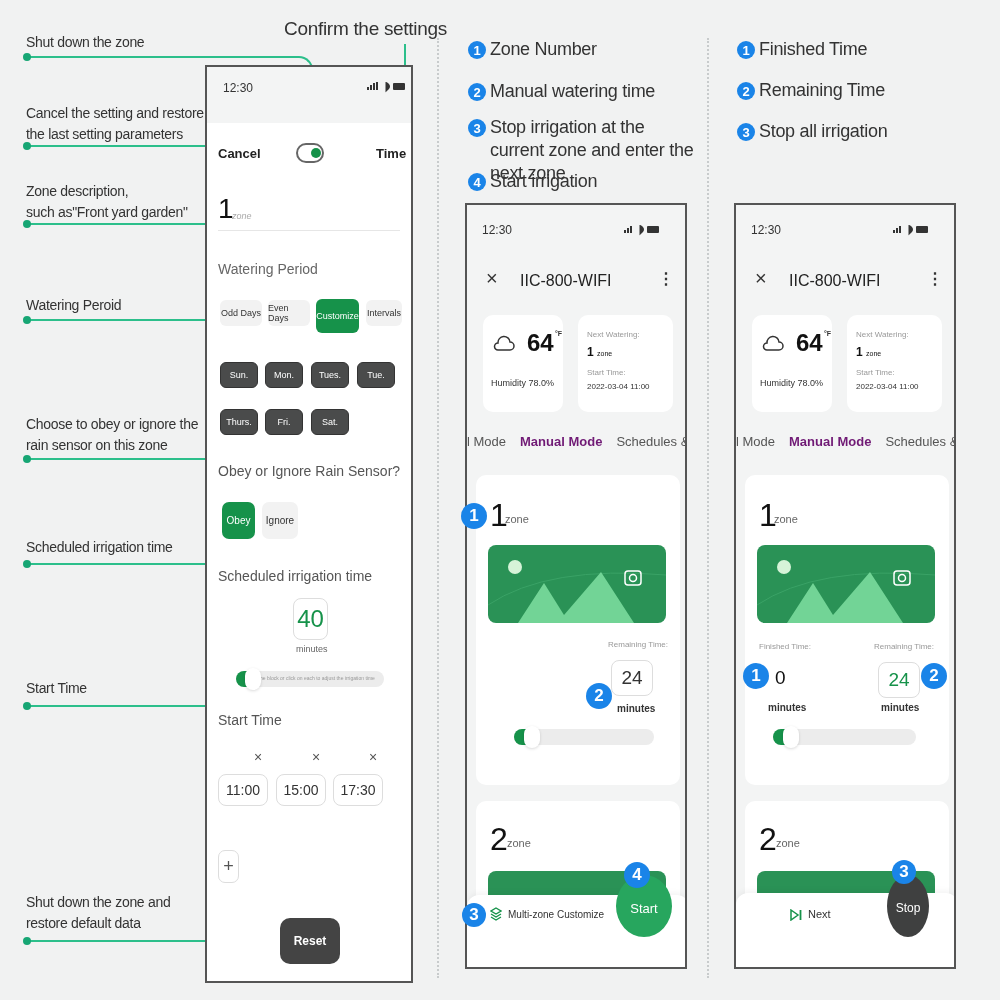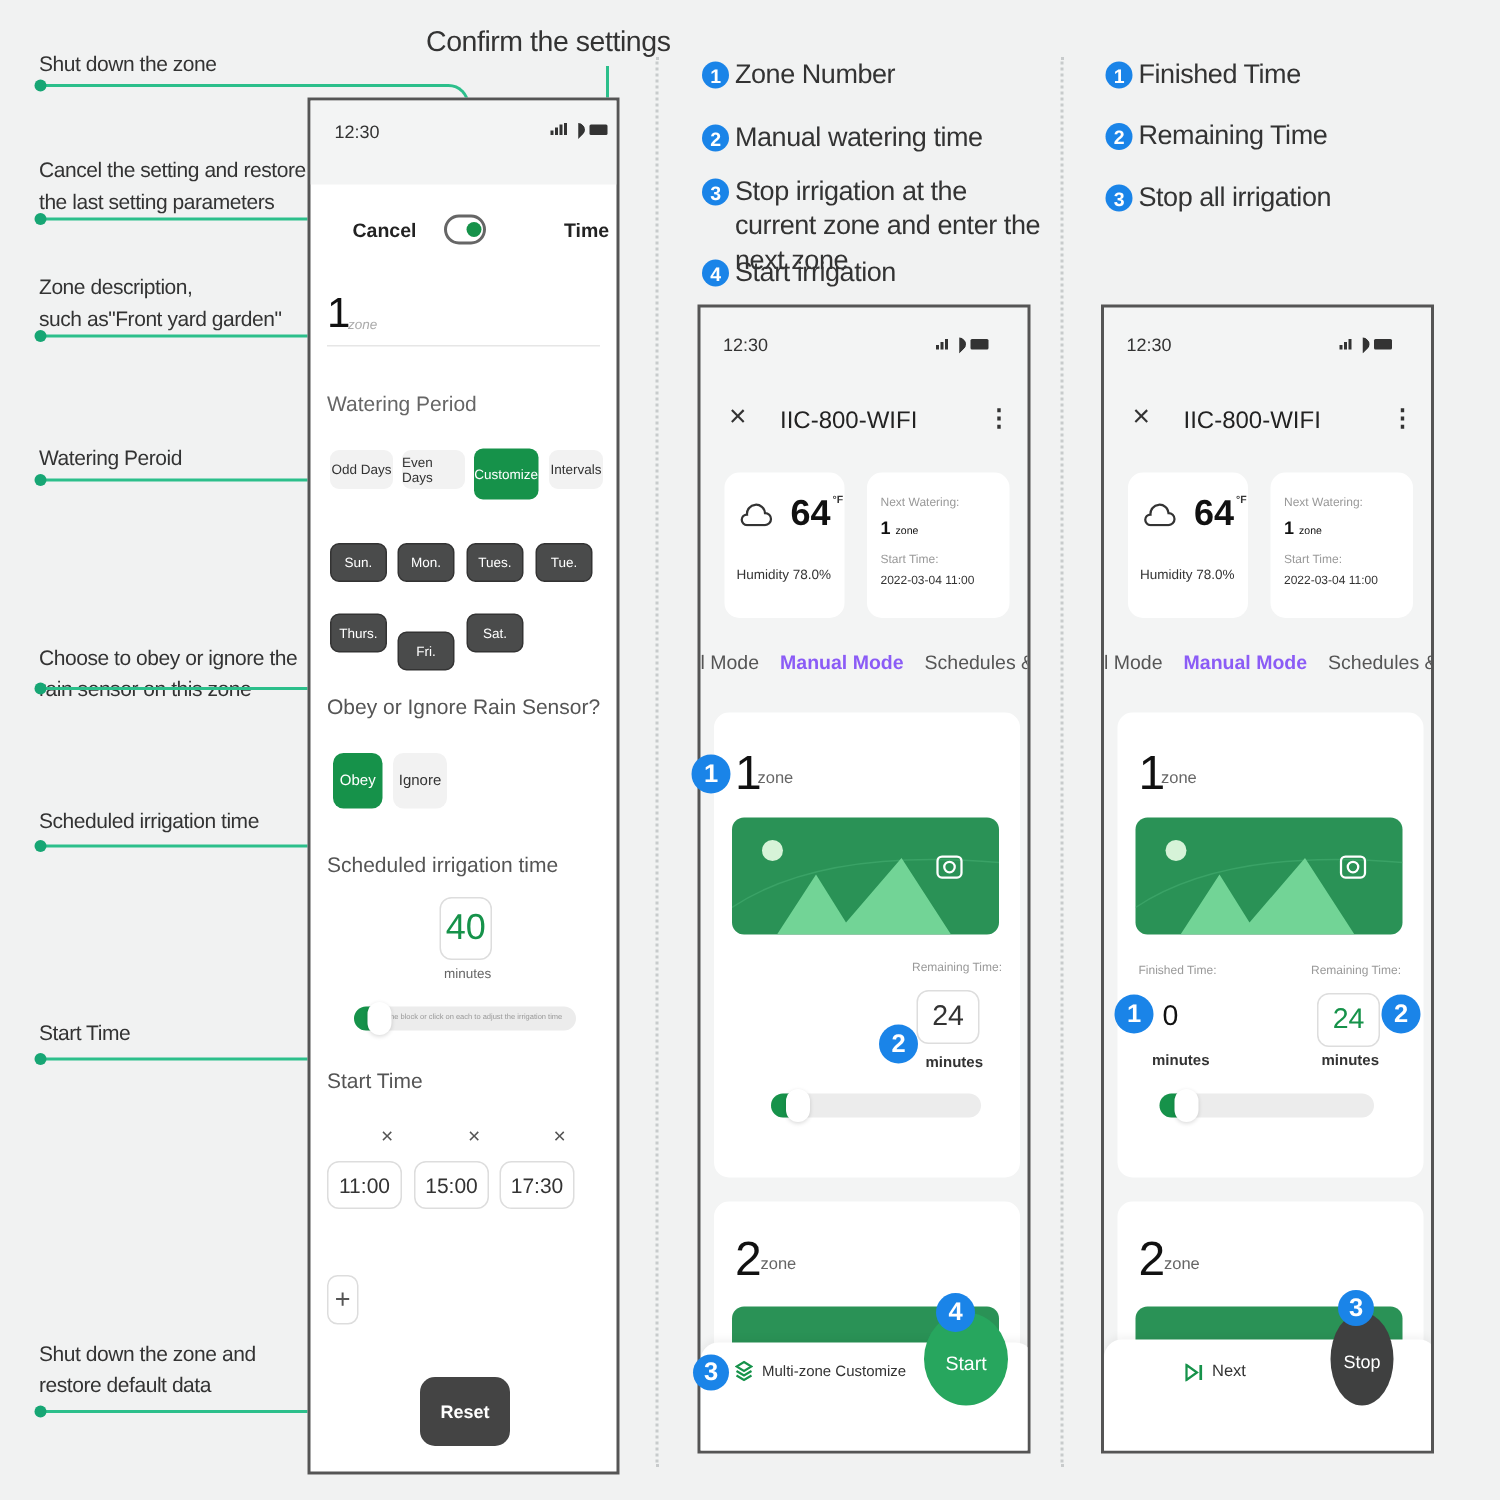--- a/index.html
+++ b/index.html
@@ -30,21 +30,21 @@
   .badge.sm { width: 18px; height: 18px; font-size: 13px; }
   .legend-item { position: absolute; font-size: 18px; color: #333; display: flex; align-items: flex-start; gap: 4px; line-height: 23px; letter-spacing: -0.3px; }
   .legend-item .badge { position: static; flex: none; margin-top: 3px; }
   .card { position: absolute; background: #fff; border-radius: 10px; }
   .zone-img { position: absolute; background: #2a9256; border-radius: 8px; overflow: hidden; }
   .num-box { position: absolute; width: 42px; height: 36px; border: 1px solid #ddd; border-radius: 8px; background: #fff; display: flex; align-items: center; justify-content: center; font-size: 19px; }
   .slider-track { position: absolute; height: 16px; background: #ececec; border-radius: 8px; }
   .slider-fill { position: absolute; height: 16px; width: 12px; background: #16924a; border-radius: 8px 0 0 8px; }
   .slider-knob { position: absolute; width: 16px; height: 22px; background: #fff; border-radius: 8px; box-shadow: 0 1px 3px rgba(0,0,0,0.15); }
   .tabs { position: absolute; font-size: 13px; color: #555; white-space: nowrap; display: flex; gap: 14px; }
-  .tabs .active { color: #8b5cf6; font-weight: bold; }
+  .tabs .active { color: #701a75; font-weight: bold; }
   .small-label { position: absolute; font-size: 8px; color: #999; }
 </style>
 </head>
 <body>
 
 <div class="callout" style="left:284px;top:18px;font-size:19px;">Confirm the settings</div>
 
 <div class="callout" style="left:26px;top:32px;">Shut down the zone</div>
 <div class="cline" style="left:27px;top:56px;width:270px;"></div>
 <div class="cdot" style="left:23px;top:53px;"></div>
@@ -68,21 +68,21 @@
 </div>
 <div class="cline" style="left:27px;top:223px;width:196px;"></div>
 <div class="cdot" style="left:23px;top:220px;"></div>
 <div class="cdot" style="left:217px;top:220px;"></div>
 
 <div class="callout" style="left:26px;top:295px;">Watering Peroid</div>
 <div class="cline" style="left:27px;top:319px;width:196px;"></div>
 <div class="cdot" style="left:23px;top:316px;"></div>
 <div class="cdot" style="left:218px;top:316px;"></div>
 
-<div class="callout" style="left:26px;top:414px;margin-top:14px;">
+<div class="callout" style="left:26px;top:414px;">
   <div>Choose to obey or ignore the</div>
   <div>rain sensor on this zone</div>
 </div>
 <div class="cline" style="left:27px;top:458px;width:196px;"></div>
 <div class="cdot" style="left:23px;top:455px;"></div>
 <div class="cdot" style="left:217px;top:455px;"></div>
 
 <div class="callout" style="left:26px;top:537px;">Scheduled irrigation time</div>
 <div class="cline" style="left:27px;top:563px;width:196px;"></div>
 <div class="cdot" style="left:23px;top:560px;"></div>
@@ -111,42 +111,42 @@
     <div class="sig">
         <span style="height:3px"></span>
         <span style="height:5px"></span>
         <span style="height:7px"></span>
         <span style="height:8px"></span>
       </div>
     <div class="wifi"></div>
     <div class="battery"></div>
   </div>
 
-  <div class="abs" style="left:28px;top:79px;font-size:13px;font-weight:bold;color:#222;">Cancel</div>
+  <div class="abs" style="left:11px;top:79px;font-size:13px;font-weight:bold;color:#222;">Cancel</div>
   <div class="abs" style="left:89px;top:76px;width:28px;height:20px;border:2px solid #666;border-radius:10px;background:#fff;">
     <div class="abs" style="left:13px;top:3px;width:10px;height:10px;border-radius:50%;background:#16924a;"></div>
   </div>
   <div class="abs" style="left:169px;top:79px;font-size:13px;font-weight:bold;color:#222;">Time</div>
 
   <div class="abs" style="left:11px;top:126px;font-size:28px;color:#111;">1</div>
   <div class="abs" style="left:25px;top:144px;font-size:9px;color:#aaa;font-style:italic;">zone</div>
   <div class="abs" style="left:11px;top:163px;width:182px;height:1px;background:#e6e6e6;"></div>
 
   <div class="sec-title" style="left:11px;top:194px;">Watering Period</div>
   <div class="pill" style="left:13px;top:233px;width:42px;">Odd Days</div>
   <div class="pill" style="left:61px;top:233px;width:42px;">Even Days</div>
   <div class="pill green" style="left:109px;top:232px;width:43px;height:34px;">Customize</div>
   <div class="pill" style="left:159px;top:233px;width:36px;">Intervals</div>
 
   <div class="day" style="left:13px;top:295px;">Sun.</div>
   <div class="day" style="left:58px;top:295px;">Mon.</div>
   <div class="day" style="left:104px;top:295px;">Tues.</div>
   <div class="day" style="left:150px;top:295px;">Tue.</div>
   <div class="day" style="left:13px;top:342px;">Thurs.</div>
-  <div class="day" style="left:58px;top:354px;">Fri.</div>
+  <div class="day" style="left:58px;top:342px;">Fri.</div>
   <div class="day" style="left:104px;top:342px;">Sat.</div>
 
   <div class="sec-title" style="left:11px;top:396px;color:#555;">Obey or Ignore Rain Sensor?</div>
   <div class="pill green" style="left:15px;top:435px;width:33px;height:37px;border-radius:7px;font-size:10px;">Obey</div>
   <div class="pill" style="left:55px;top:435px;width:36px;height:37px;border-radius:7px;font-size:10px;">Ignore</div>
 
   <div class="sec-title" style="left:11px;top:501px;color:#555;">Scheduled irrigation time</div>
   <div class="abs" style="left:86px;top:531px;width:35px;height:42px;border:1px solid #ddd;border-radius:8px;display:flex;align-items:center;justify-content:center;font-size:24px;color:#16924a;">40</div>
   <div class="abs" style="left:89px;top:577px;font-size:9px;color:#666;">minutes</div>
 

